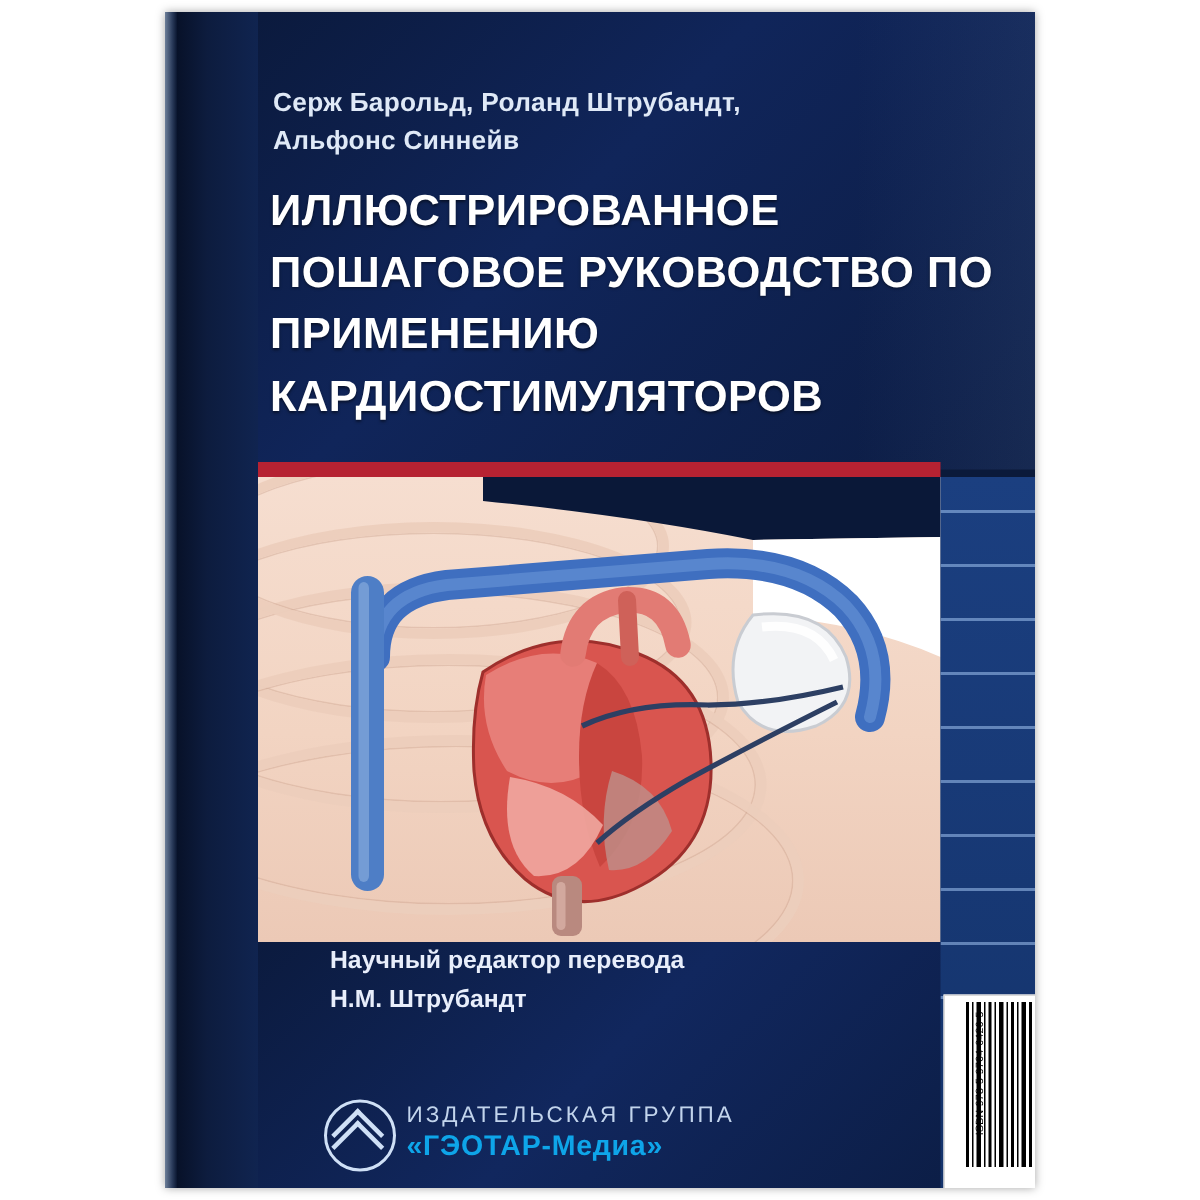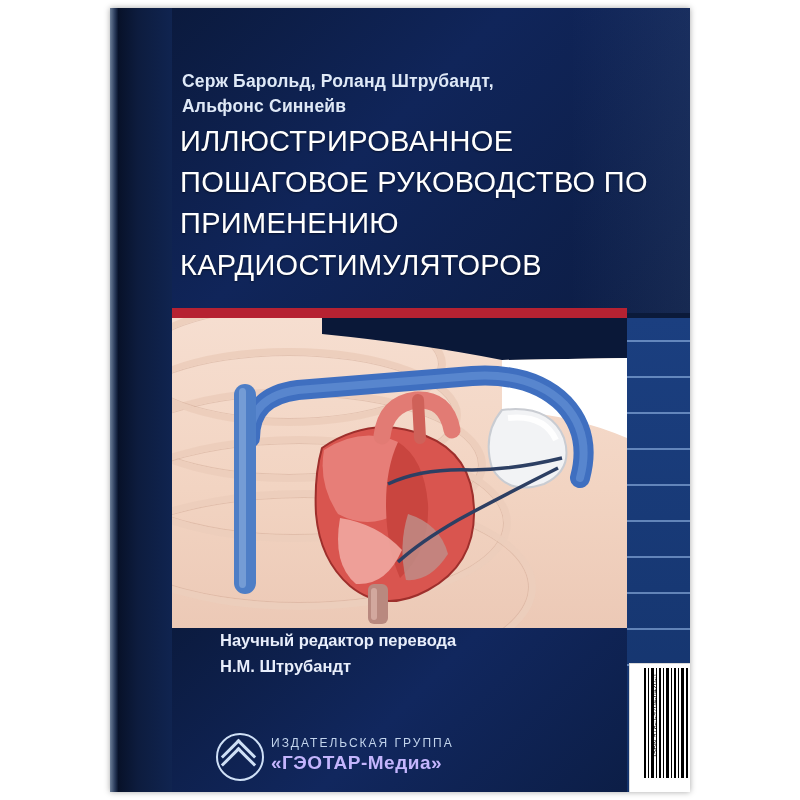--- a/index.html
+++ b/index.html
@@ -59,38 +59,38 @@
     content: "";
     position: absolute;
     right: 0; top: 0;
     width: 120px; height: 100%;
     background: linear-gradient(to right, rgba(255,255,255,0.00), rgba(120,160,220,0.10));
   }
 
   .authors {
     position: absolute;
     left: 72px;
-    top: 61px;
+    top: 48px;
     width: 460px;
     color: #dfe9f7;
     font-size: 17.5px;
     font-weight: bold;
     line-height: 1.45;
     letter-spacing: 0.2px;
     z-index: 4;
   }
 
   .title {
     position: absolute;
     left: 70px;
     top: 113px;
     width: 490px;
     color: #ffffff;
     font-size: 29px;
-    font-weight: normal;
+    font-weight: bold;
     line-height: 1.42;
     letter-spacing: 0.3px;
     z-index: 4;
     text-shadow: 0 1px 2px rgba(0,0,0,0.5);
   }
 
   
   .red-bar {
     position: absolute;
     left: 62px;
@@ -204,29 +204,29 @@
   .pub-logo .chev2 {
     position: absolute;
     left: 11px; top: 20px;
     width: 22px; height: 22px;
     border-left: 3px solid #cfe0f6;
     border-top: 3px solid #cfe0f6;
     transform: rotate(45deg);
   }
   .pub-text { color: #dce8f8; }
   .pub-text .line1 {
-    font-size: 12px;
+    font-size: 15px;
     letter-spacing: 2px;
     color: #c2d4ec;
   }
   .pub-text .line2 {
     font-size: 19px;
     font-weight: bold;
     letter-spacing: 0.5px;
-    color: #c4b5fd;
+    color: #0ea5e9;
     margin-top: 2px;
   }
 
   
   .barcode {
     position: absolute;
     left: 519px;
     top: 655px;
     width: 60px;
     height: 128px;

